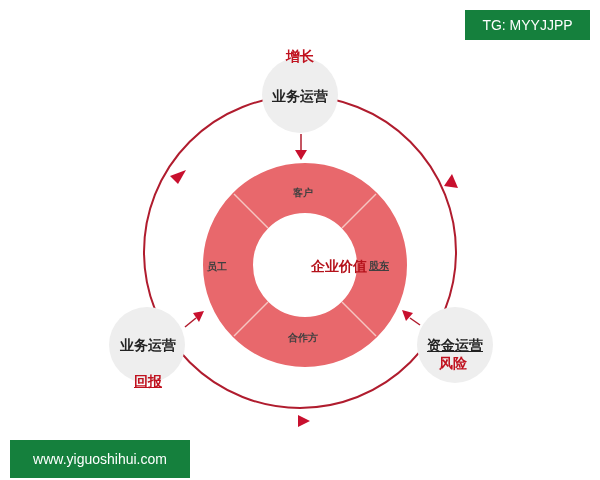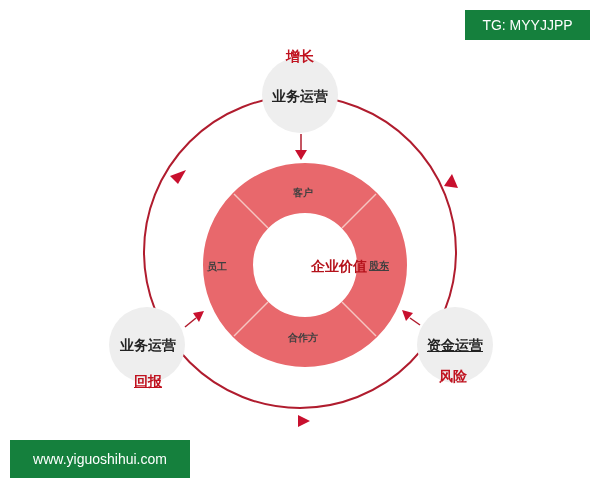--- a/index.html
+++ b/index.html
@@ -61,17 +61,17 @@
 
   <div class="label center-label" style="left:304px; top:266px;">企业价值</div>
 
   <div class="label node-label" style="left:300px; top:96px;">业务运营</div>
   <div class="label tag-label" style="left:300px; top:56px;">增长</div>
 
   <div class="label node-label" style="left:148px; top:345px;">业务运营</div>
   <div class="label tag-label" style="left:148px; top:381px;text-decoration:underline;">回报</div>
 
   <div class="label node-label" style="left:455px; top:345px;text-decoration:underline;">资金运营</div>
-  <div class="label tag-label" style="left:453px; top:376px;">风险</div>
+  <div class="label tag-label" style="left:453px; top:363px;">风险</div>
 
   <div class="badge" style="left:465px; top:10px; width:125px; height:30px;">TG: MYYJJPP</div>
   <div class="badge" style="left:10px; top:440px; width:180px; height:38px;">www.yiguoshihui.com</div>
 </div>
 
 </body></html>

